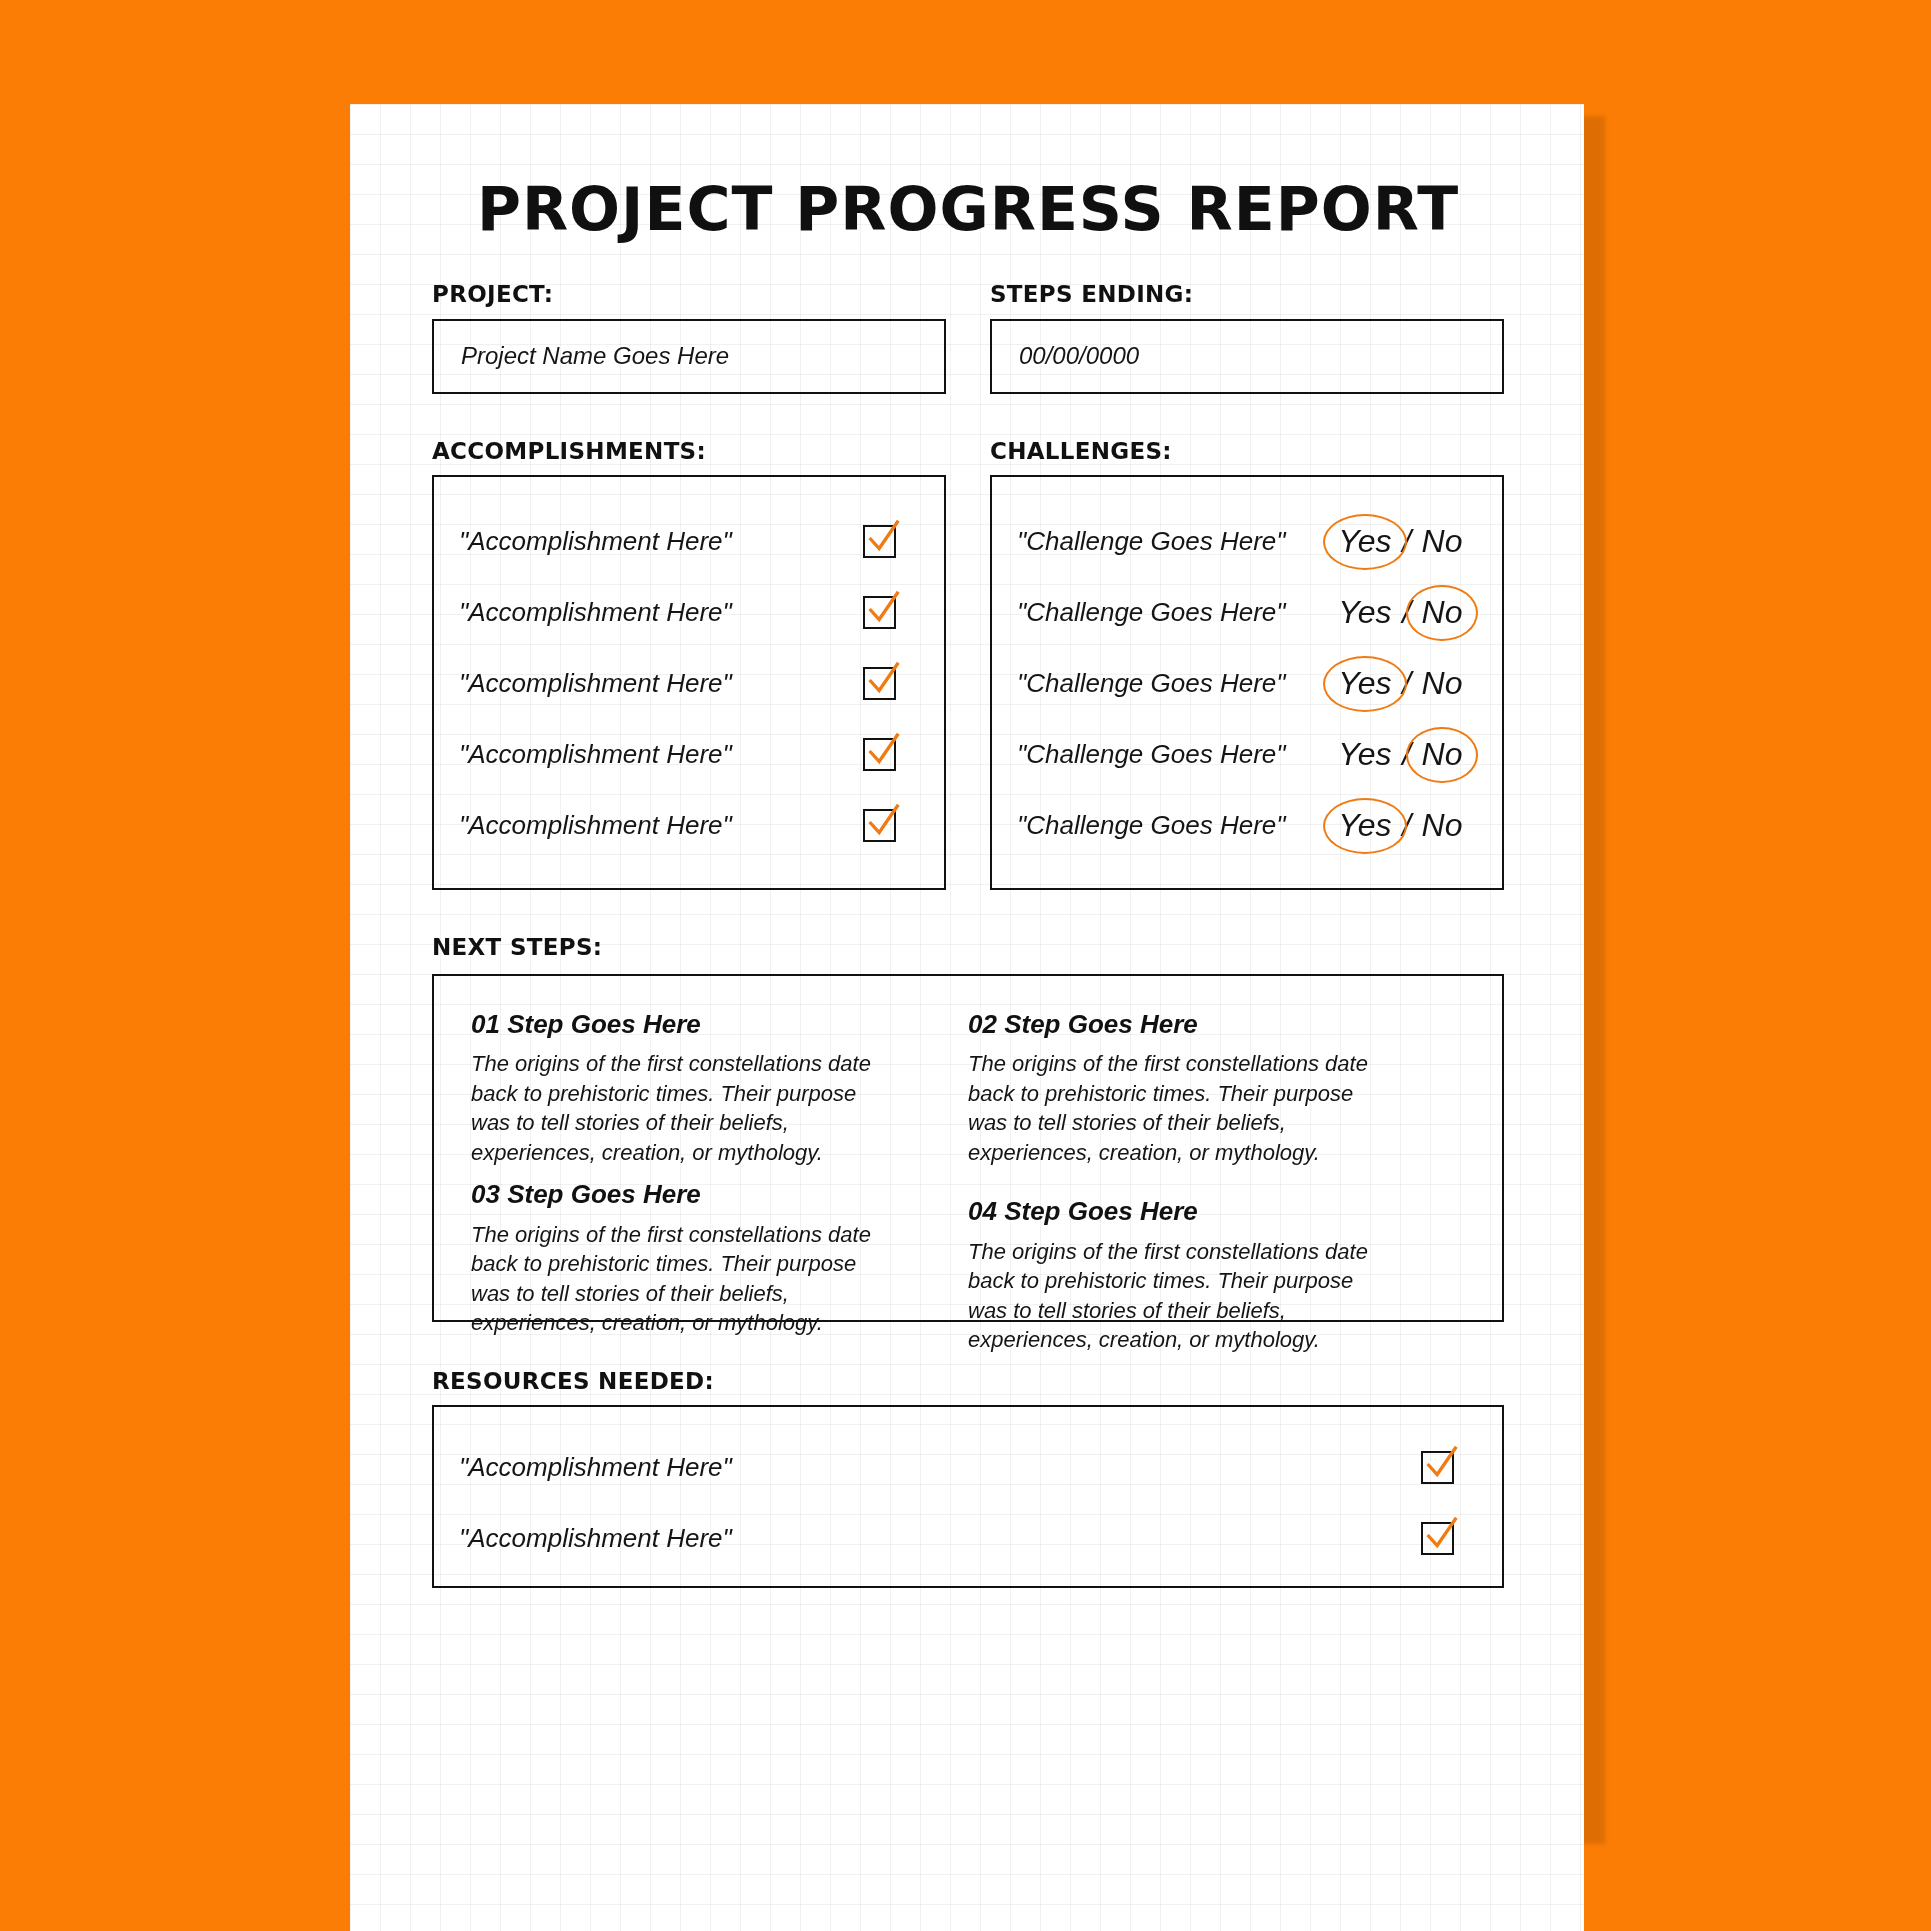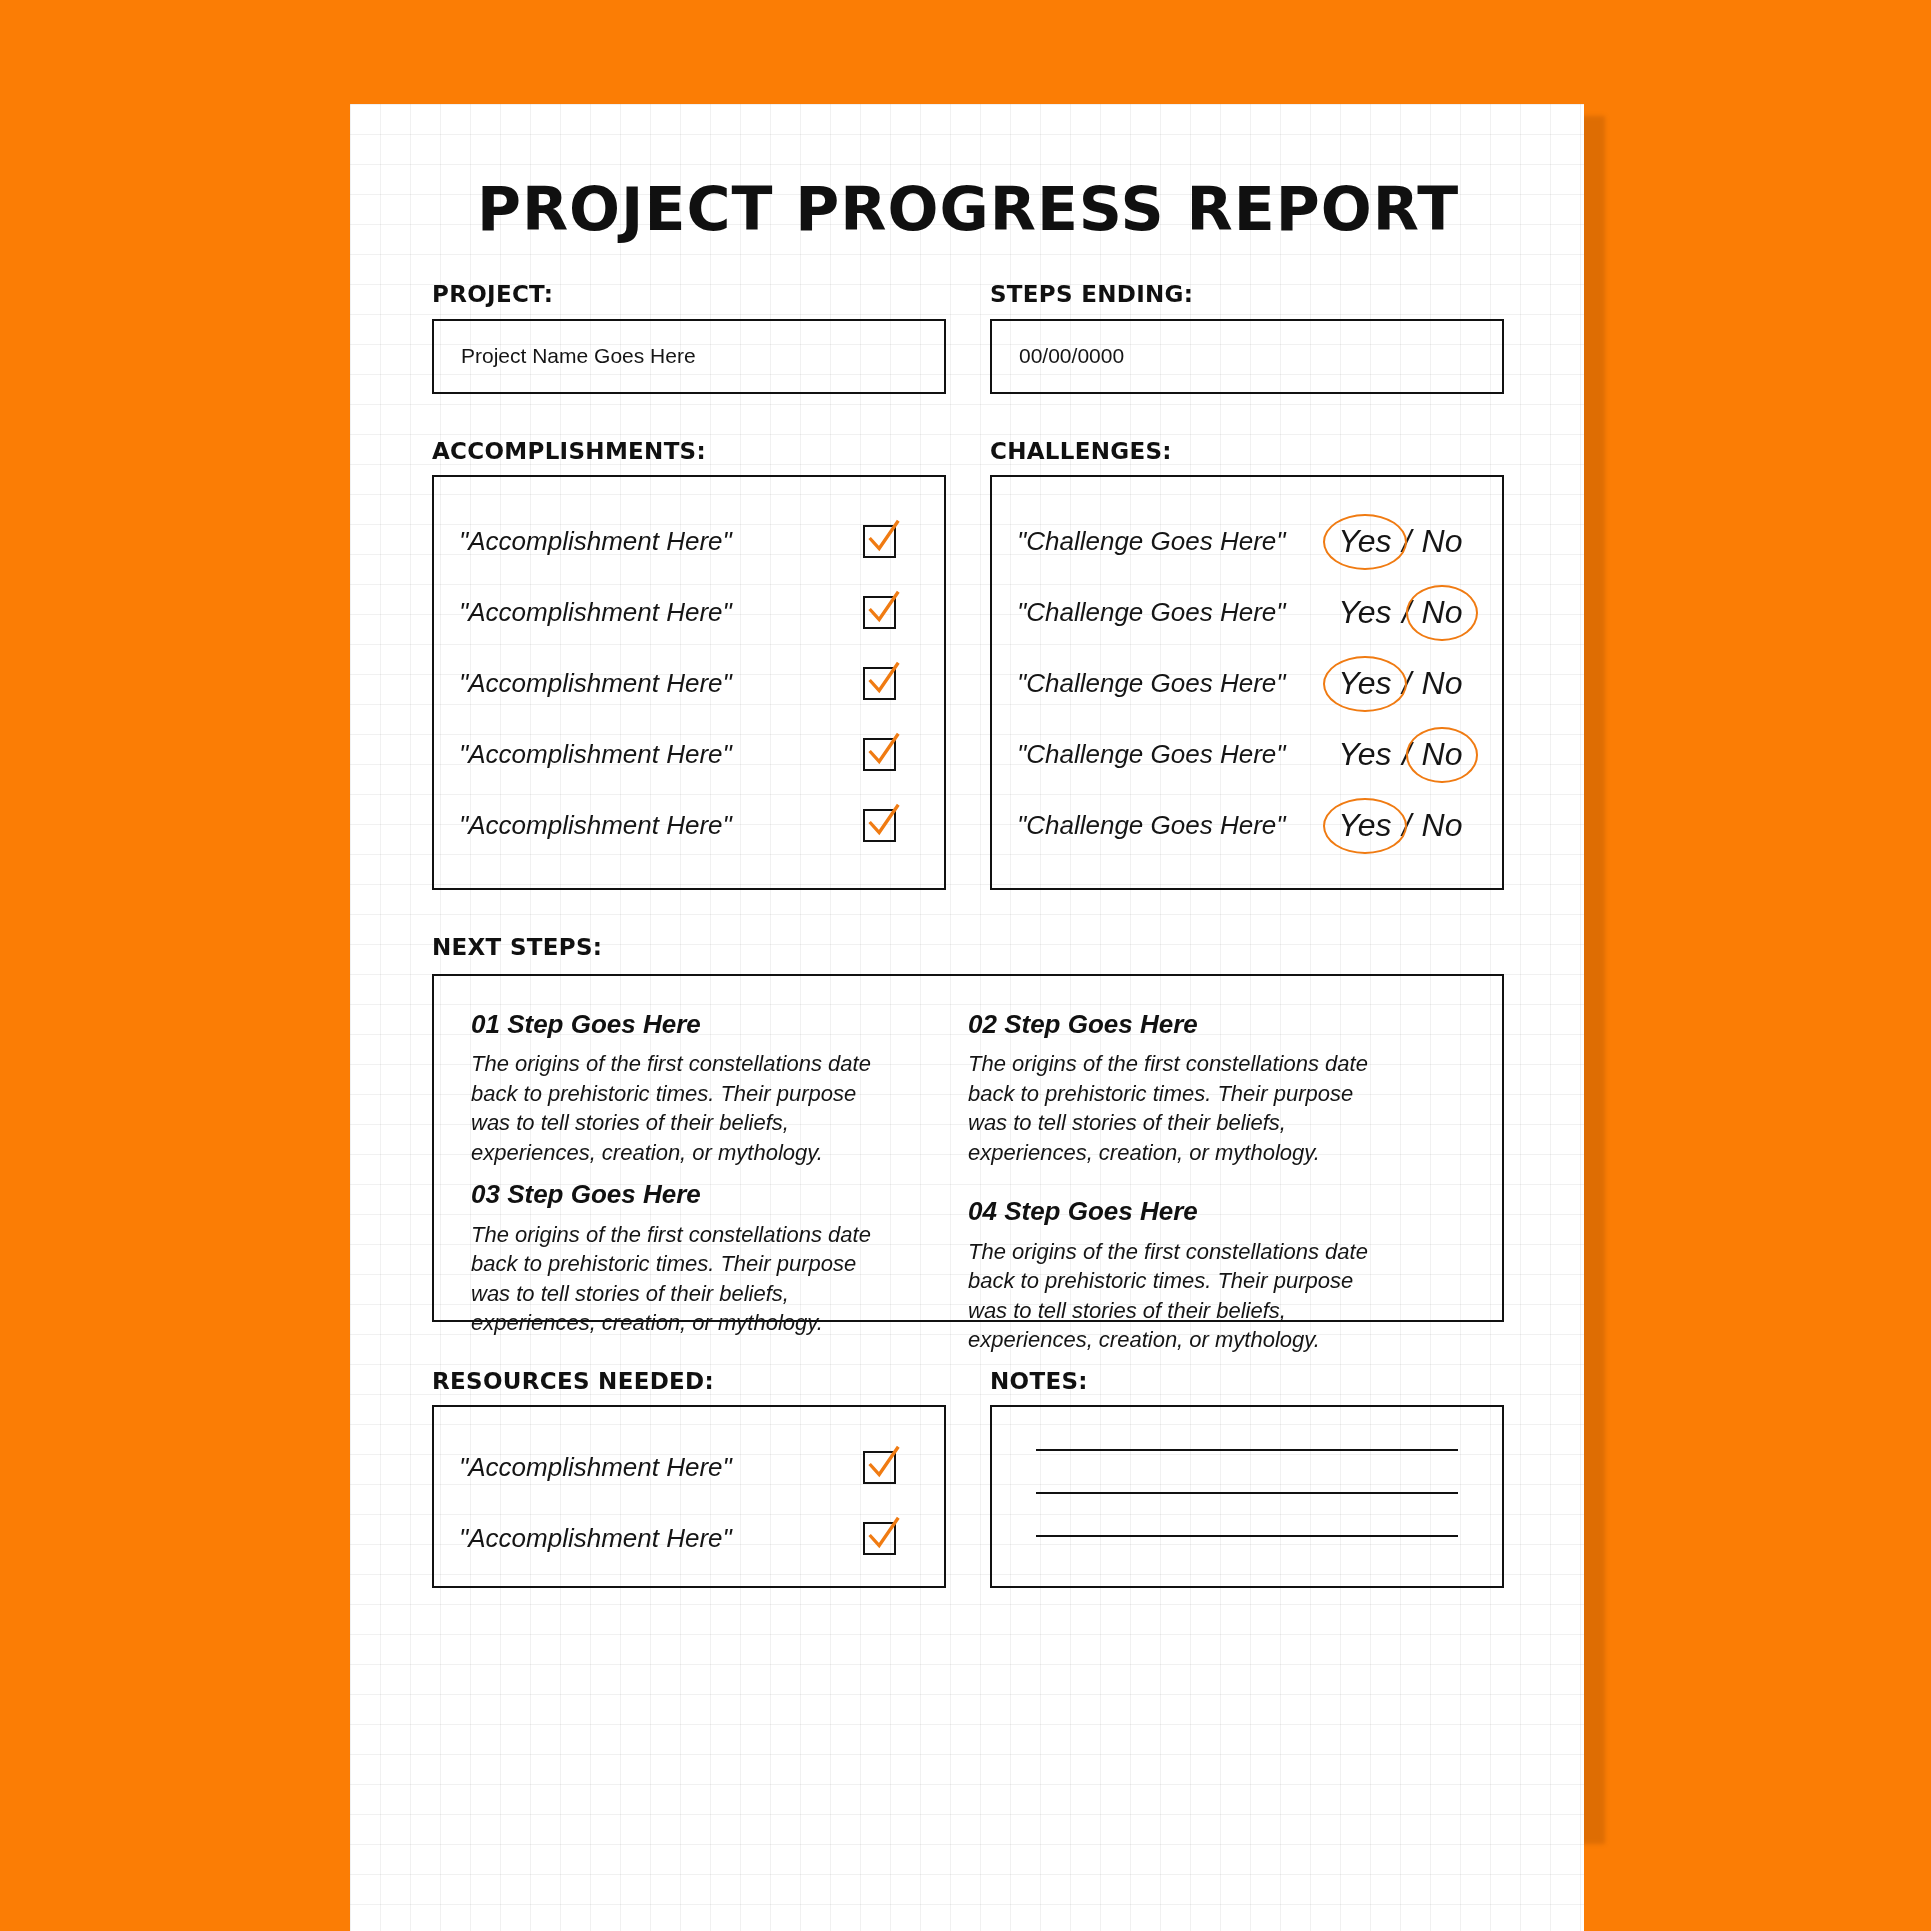--- a/index.html
+++ b/index.html
@@ -72,21 +72,22 @@
     background: transparent;
     box-sizing: border-box;
   }
   .input-box {
     height: 75px;
     display: flex;
     align-items: center;
     padding-left: 27px;
   }
   .input-value {
-    font-size: 21px;
+    font-size: 24px;
+    font-style: italic;
     color: #151515;
   }
   .section-top {
     margin-top: 37px;
   }
   .section-mid {
     margin-top: 44px;
   }
   .list-box {
     height: 415px;
@@ -362,25 +363,17 @@
             <span class="item-text">"Accomplishment Here"</span>
             <span class="check">
               <svg viewBox="0 0 44 44">
                   <path d="M8 22 L18 33 L38 4" fill="none" stroke="#f07b12" stroke-width="3.5"></path>
                 </svg>
             </span>
           </div>
         </div>
       </div>
 
-      <div class="col">
-        <div class="field-label">NOTES:</div>
-        <div class="box notes-box">
-          <div class="note-line"></div>
-          <div class="note-line"></div>
-          <div class="note-line"></div>
-        </div>
-      </div>
     </div>
 
   </div>
 </div>
 
 
 </body></html>

